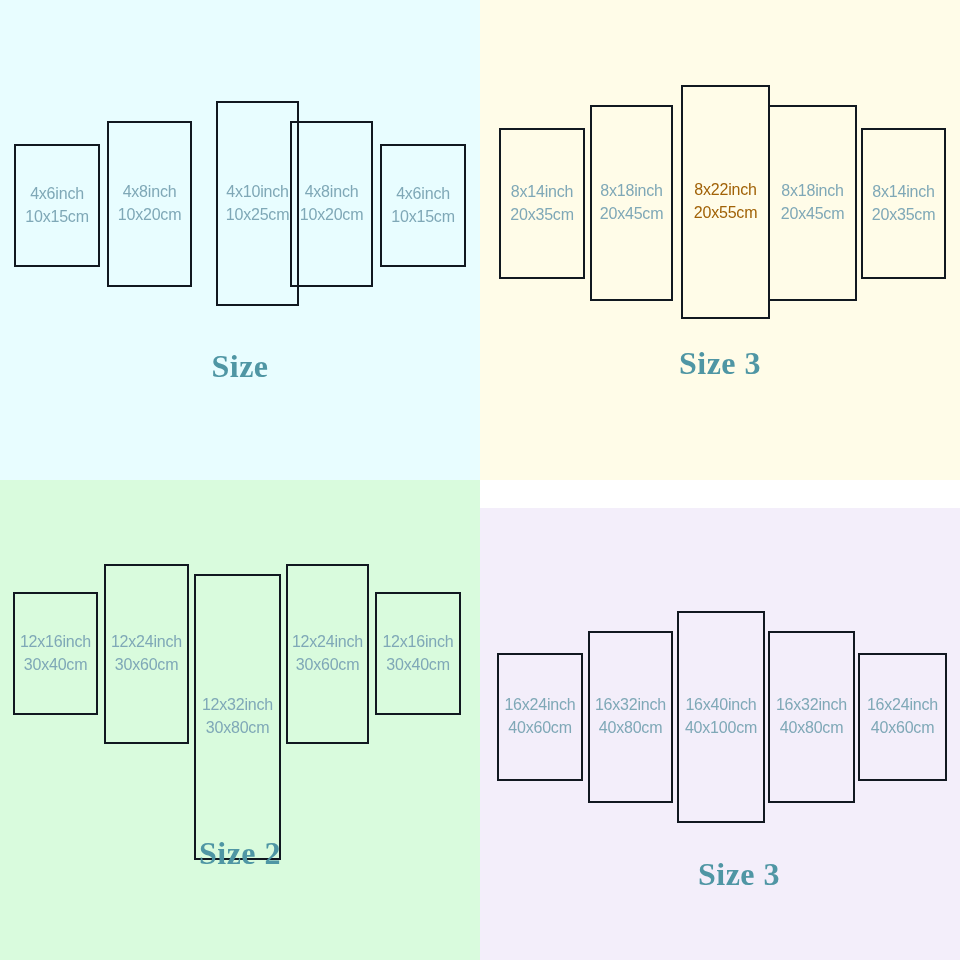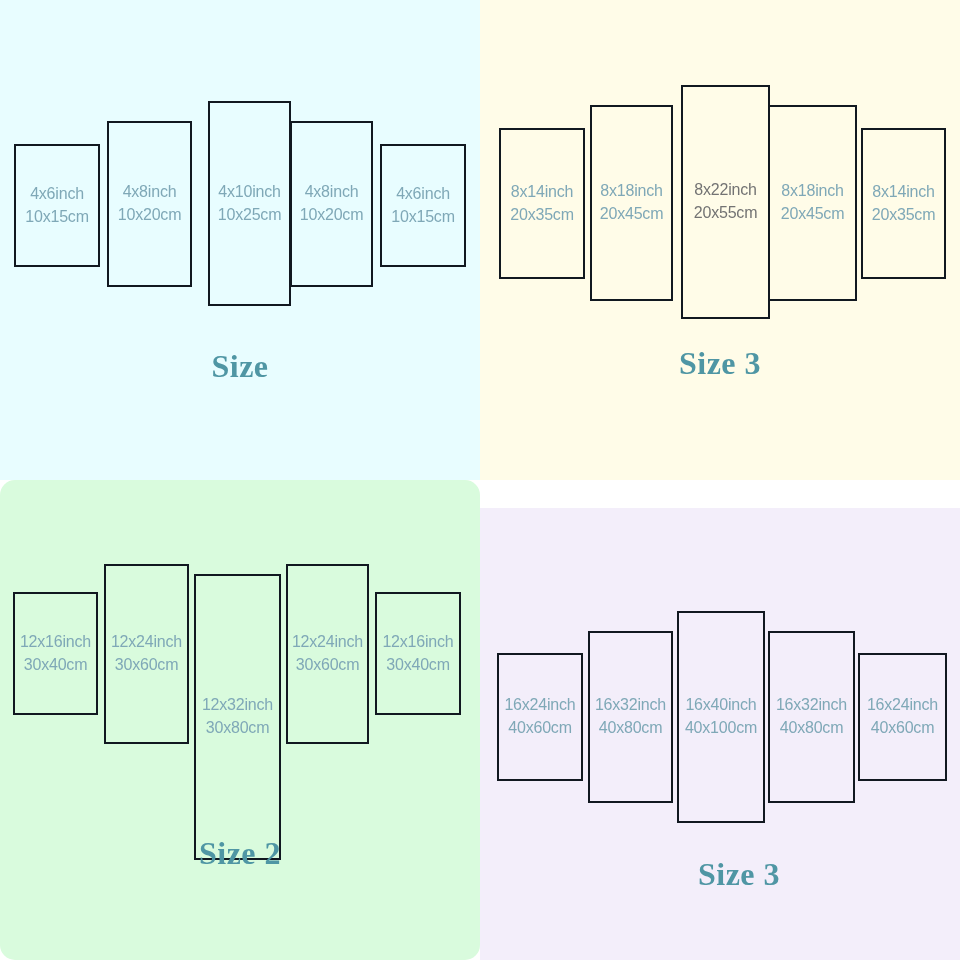--- a/index.html
+++ b/index.html
@@ -18,21 +18,21 @@
     overflow: hidden;
   }
   .quadrant {
     position: absolute;
     width: 480px;
     height: 480px;
     overflow: hidden;
   }
   .q-tl { left: 0;   top: 0; }
   .q-tr { left: 480px; top: 0; }
-  .q-bl { left: 0;   top: 480px; border-radius: 15px; }
+  .q-bl { left: 0;   top: 480px; }
   .q-br { left: 480px; top: 480px; margin-top: 28px; }
 
   .panels {
     position: absolute;
     left: 0;
     top: 0;
     width: 480px;
     height: 480px;
   }
   .panel {
@@ -73,42 +73,42 @@
 
 <div class="sheet">
   <div class="quadrant q-tl" style="background: rgb(232, 253, 255);">
       <div class="panels">
         <div class="panel" style="left: 14px; top: 144px; width: 86px; height: 123px; border-color: rgb(17, 24, 32);">
           <div class="panel-label" style="color: rgb(127, 168, 183);"><span class="l1">4x6inch</span><span class="l2">10x15cm</span></div>
         </div>
         <div class="panel" style="left: 107px; top: 121px; width: 85px; height: 166px; border-color: rgb(17, 24, 32);">
           <div class="panel-label" style="color: rgb(127, 168, 183);"><span class="l1">4x8inch</span><span class="l2">10x20cm</span></div>
         </div>
-        <div class="panel" style="left: 208px; top: 101px; width: 83px; height: 205px; border-color: rgb(17, 24, 32);">
+        <div class="panel" style="left: 216px; top: 101px; width: 83px; height: 205px; border-color: rgb(17, 24, 32);">
           <div class="panel-label" style="color: rgb(127, 168, 183);"><span class="l1">4x10inch</span><span class="l2">10x25cm</span></div>
         </div>
         <div class="panel" style="left: 290px; top: 121px; width: 83px; height: 166px; border-color: rgb(17, 24, 32);">
           <div class="panel-label" style="color: rgb(127, 168, 183);"><span class="l1">4x8inch</span><span class="l2">10x20cm</span></div>
         </div>
         <div class="panel" style="left: 380px; top: 144px; width: 86px; height: 123px; border-color: rgb(17, 24, 32);">
           <div class="panel-label" style="color: rgb(127, 168, 183);"><span class="l1">4x6inch</span><span class="l2">10x15cm</span></div>
         </div>
       </div>
       <div class="q-title" style="top: 348px; color: rgb(79, 150, 164);">Size</div>
     </div>
   <div class="quadrant q-tr" style="background: rgb(255, 252, 232);">
       <div class="panels">
         <div class="panel" style="left: 19px; top: 128px; width: 86px; height: 151px; border-color: rgb(17, 24, 32);">
           <div class="panel-label" style="color: rgb(127, 168, 183);"><span class="l1">8x14inch</span><span class="l2">20x35cm</span></div>
         </div>
         <div class="panel" style="left: 110px; top: 105px; width: 83px; height: 196px; border-color: rgb(17, 24, 32);">
           <div class="panel-label" style="color: rgb(127, 168, 183);"><span class="l1">8x18inch</span><span class="l2">20x45cm</span></div>
         </div>
         <div class="panel" style="left: 201px; top: 85px; width: 89px; height: 234px; border-color: rgb(17, 24, 32);">
-          <div class="panel-label" style="color: #737373;"><span class="l1">8x22inch</span><span class="l2">20x55cm</span></div>
+          <div class="panel-label" style="color: #a16207;"><span class="l1">8x22inch</span><span class="l2">20x55cm</span></div>
         </div>
         <div class="panel" style="left: 288px; top: 105px; width: 89px; height: 196px; border-color: rgb(17, 24, 32);">
           <div class="panel-label" style="color: rgb(127, 168, 183);"><span class="l1">8x18inch</span><span class="l2">20x45cm</span></div>
         </div>
         <div class="panel" style="left: 381px; top: 128px; width: 85px; height: 151px; border-color: rgb(17, 24, 32);">
           <div class="panel-label" style="color: rgb(127, 168, 183);"><span class="l1">8x14inch</span><span class="l2">20x35cm</span></div>
         </div>
       </div>
       <div class="q-title" style="top: 345px; color: rgb(79, 150, 164);">Size 3</div>
     </div>

